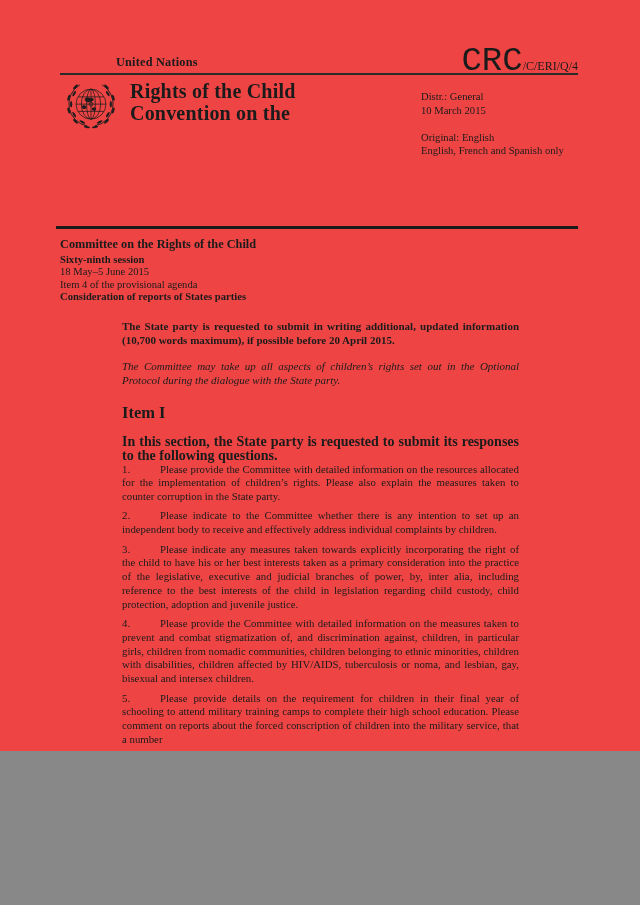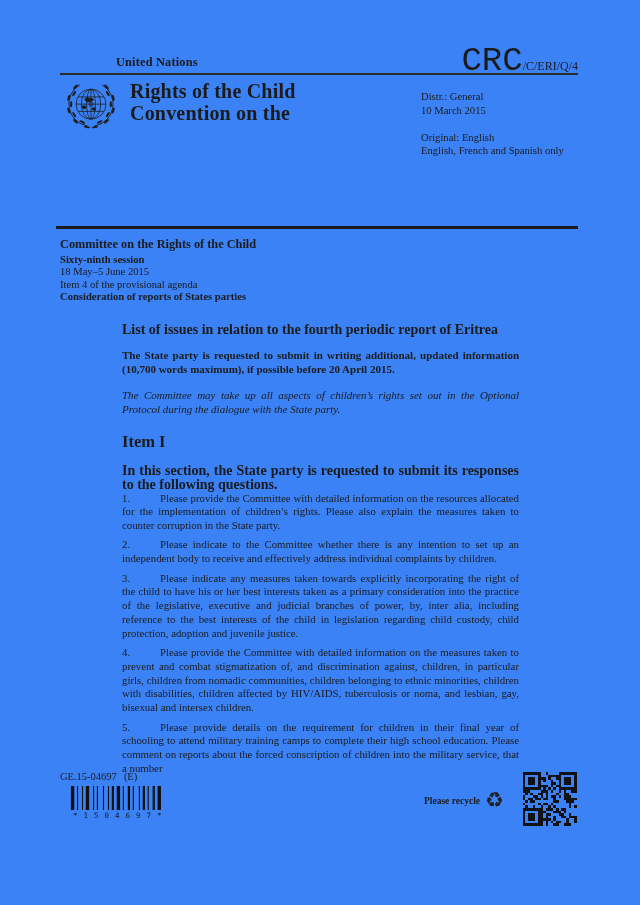--- a/index.html
+++ b/index.html
@@ -1,19 +1,19 @@
 <!DOCTYPE html>
 <html><head>
 <meta charset="utf-8">
 <style>
   * { margin:0; padding:0; box-sizing:border-box; }
   html,body { background:#888; }
   .page {
-    position:relative; width:640px; height:905px; margin:0 auto;
-    background:#3b82f6; color:#1b1b1b; overflow:hidden;
+    position:relative; width:640px; height:751px; margin:0 auto;
+    background:#ef4444; color:#1b1b1b; overflow:hidden;
     font-family:"Liberation Serif","DejaVu Serif",serif;
   }
   
   .un-label { position:absolute; left:116px; top:55px; font-size:12.3px; font-weight:bold; letter-spacing:.2px; }
   .doc-symbol { position:absolute; right:62px; top:42px; white-space:nowrap; }
   .crc-big { font-size:34px;font-family:Liberation Mono, monospace; }
   .crc-small { font-size:12px; }
   .rule-thin { position:absolute; left:60px; top:73px; width:518px; height:2px; background:#2b2b2b; }
   .emblem { position:absolute; left:62px; top:79px; width:58px; height:58px; }
   .conv-title { position:absolute; left:130px; top:81px; font-size:20px; font-weight:bold; line-height:21.5px; letter-spacing:.2px; }
@@ -114,21 +114,20 @@
 
   <div class="committee">
     <div class="c-name">Committee on the Rights of the Child</div>
     <div class="bold">Sixty-ninth session</div>
     <div>18 May–5 June 2015</div>
     <div>Item 4 of the provisional agenda</div>
     <div class="bold">Consideration of reports of States parties</div>
   </div>
 
   <div class="main">
-    <h1 class="doc-title">List of issues in relation to the fourth periodic report of Eritrea</h1>
     <p class="instruction">The State party is requested to submit in writing additional, updated information (10,700 words maximum), if possible before 20 April 2015.</p>
     <p class="note">The Committee may take up all aspects of children’s rights set out in the Optional Protocol during the dialogue with the State party.</p>
 
     <h2 class="part-heading">Item I</h2>
     <p class="intro">In this section, the State party is requested to submit its responses to the following questions.</p>
 
     <p class="item"><span class="pnum">1.</span><span>Please provide the Committee with detailed information on the resources allocated for the implementation of children’s rights. Please also explain the measures taken to counter corruption in the State party.</span></p>
     <p class="item"><span class="pnum">2.</span><span>Please indicate to the Committee whether there is any intention to set up an independent body to receive and effectively address individual complaints by children.</span></p>
     <p class="item"><span class="pnum">3.</span><span>Please indicate any measures taken towards explicitly incorporating the right of the child to have his or her best interests taken as a primary consideration into the practice of the legislative, executive and judicial branches of power, by, inter alia, including reference to the best interests of the child in legislation regarding child custody, child protection, adoption and juvenile justice.</span></p>
     <p class="item"><span class="pnum">4.</span><span>Please provide the Committee with detailed information on the measures taken to prevent and combat stigmatization of, and discrimination against, children, in particular girls, children from nomadic communities, children belonging to ethnic minorities, children with disabilities, children affected by HIV/AIDS, tuberculosis or noma, and lesbian, gay, bisexual and intersex children.</span></p>

